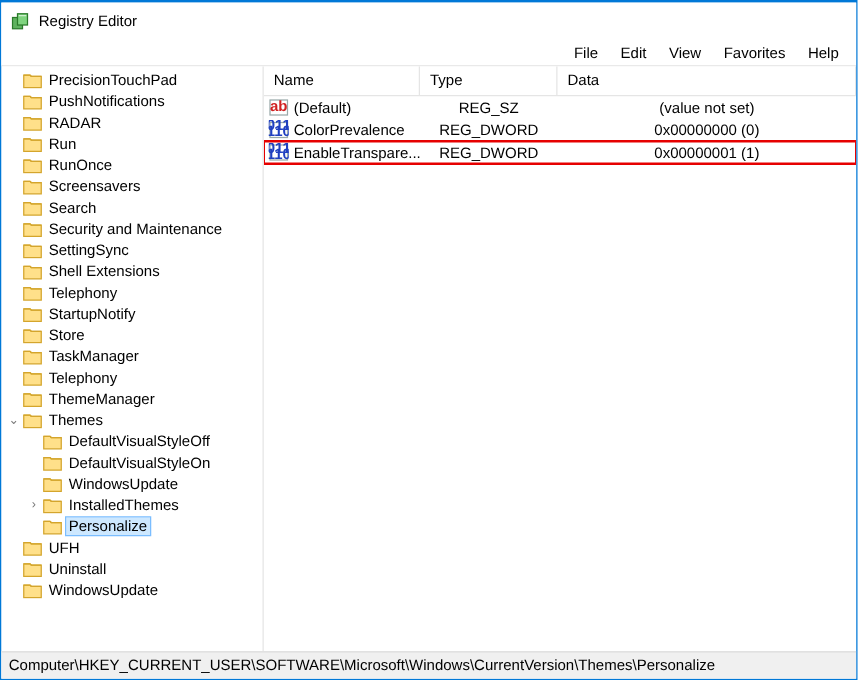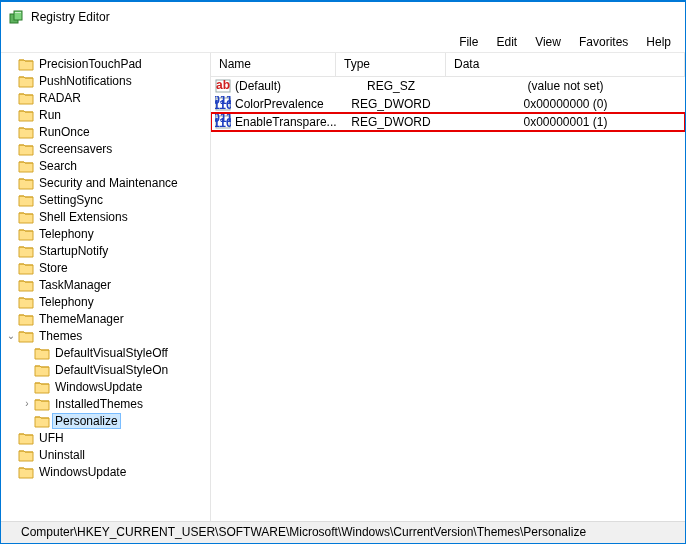--- a/index.html
+++ b/index.html
@@ -24,21 +24,21 @@
 .list-header .col { padding: 4px 8px; border-right: 1px solid #e5e5e5; color: #000; }
 .col-name { width: 125px; }
 .col-type { width: 110px; }
 .col-data { flex: 1; }
 .list-body { flex: 1; overflow: auto; }
 .list-row { display: flex; height: 18px; align-items: center; text-align: center; }
 .list-row .cell { padding: 0 8px; overflow: hidden; text-overflow: ellipsis; white-space: nowrap; }
 .list-row .cell.col-name { display: flex; align-items: center; gap: 4px; padding-left: 4px; }
 .val-icon { width: 16px; height: 16px; display: inline-flex; align-items: center; justify-content: center; flex-shrink: 0; }
 .highlight-row { outline: 2px solid #e60000; outline-offset: -1px; }
-.statusbar { height: 22px; border-top: 1px solid #dcdcdc; padding: 3px 20px; color: #000; background: #f0f0f0; }
+.statusbar { height: 22px; border-top: 1px solid #dcdcdc; padding: 3px 6px; color: #000; background: #f0f0f0; }
 
 .tree-pane::-webkit-scrollbar { width: 17px; }
 .tree-pane::-webkit-scrollbar-track { background: #f0f0f0; }
 .tree-pane::-webkit-scrollbar-thumb { background: #c2c3c9; }
 </style>
 </head>
 <body>
 
 <div class="titlebar">
   <span class="app-icon">

